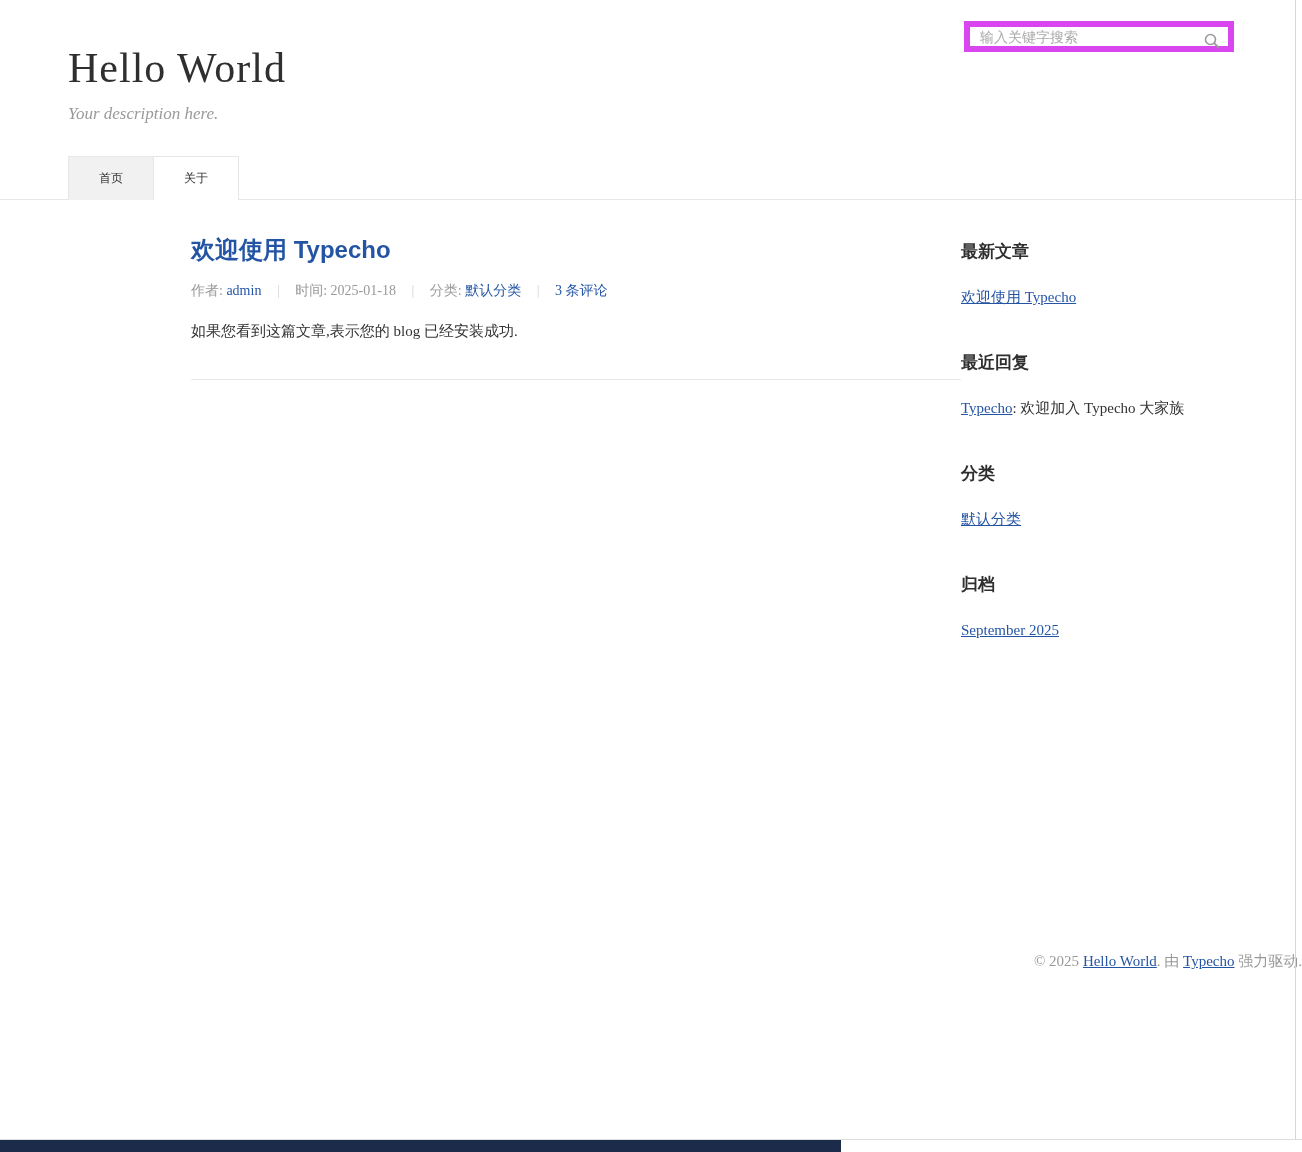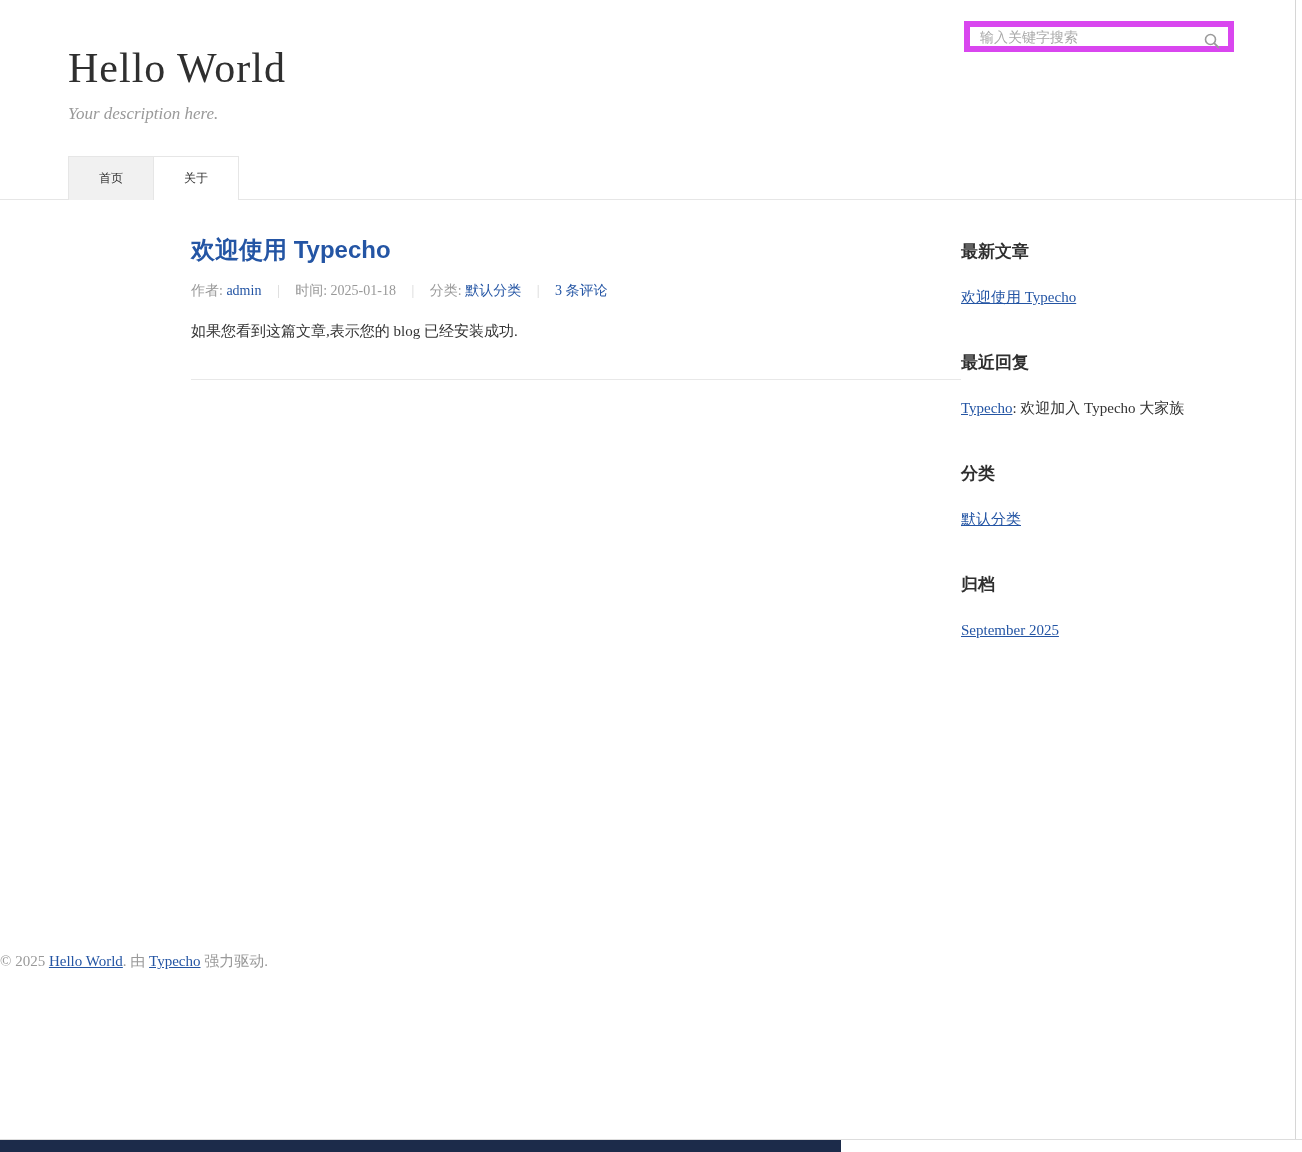--- a/index.html
+++ b/index.html
@@ -43,21 +43,21 @@
 
   
   .sidebar { width: 273px; padding-top: 6px; }
   .widget { margin-bottom: 44px; }
   .widget-title { font-family: "Liberation Sans", sans-serif; font-size: 17px; font-weight: bold; color: #2f2f2f; margin-bottom: 24px; }
   .widget ul { list-style: none; }
   .widget li { margin-bottom: 14px; font-size: 15px; color: #333; line-height: 20px; }
   .widget a { color: var(--accent); text-decoration: underline; cursor: pointer; }
 
   
-  .site-footer { text-align: left; padding-top: 40px; font-size: 15px; color: #999; }
+  .site-footer { text-align: right; padding-top: 40px; font-size: 15px; color: #999; }
   .site-footer a { color: var(--accent); text-decoration: underline; cursor: pointer; }
 
   
   .right-edge { position: absolute; top: 0; right: 6px; width: 1px; height: 1139px; background: #d6d6d6; }
   .bottom-strip { position: absolute; left: 0; bottom: 0; width: 100%; height: 13px; background: #fff; border-top: 1px solid #ddd; }
   .bottom-bar { position: absolute; left: 0; bottom: 0; width: 841px; height: 12px; background: var(--taskbar); }
 </style>
 </head>
 <body>
 

